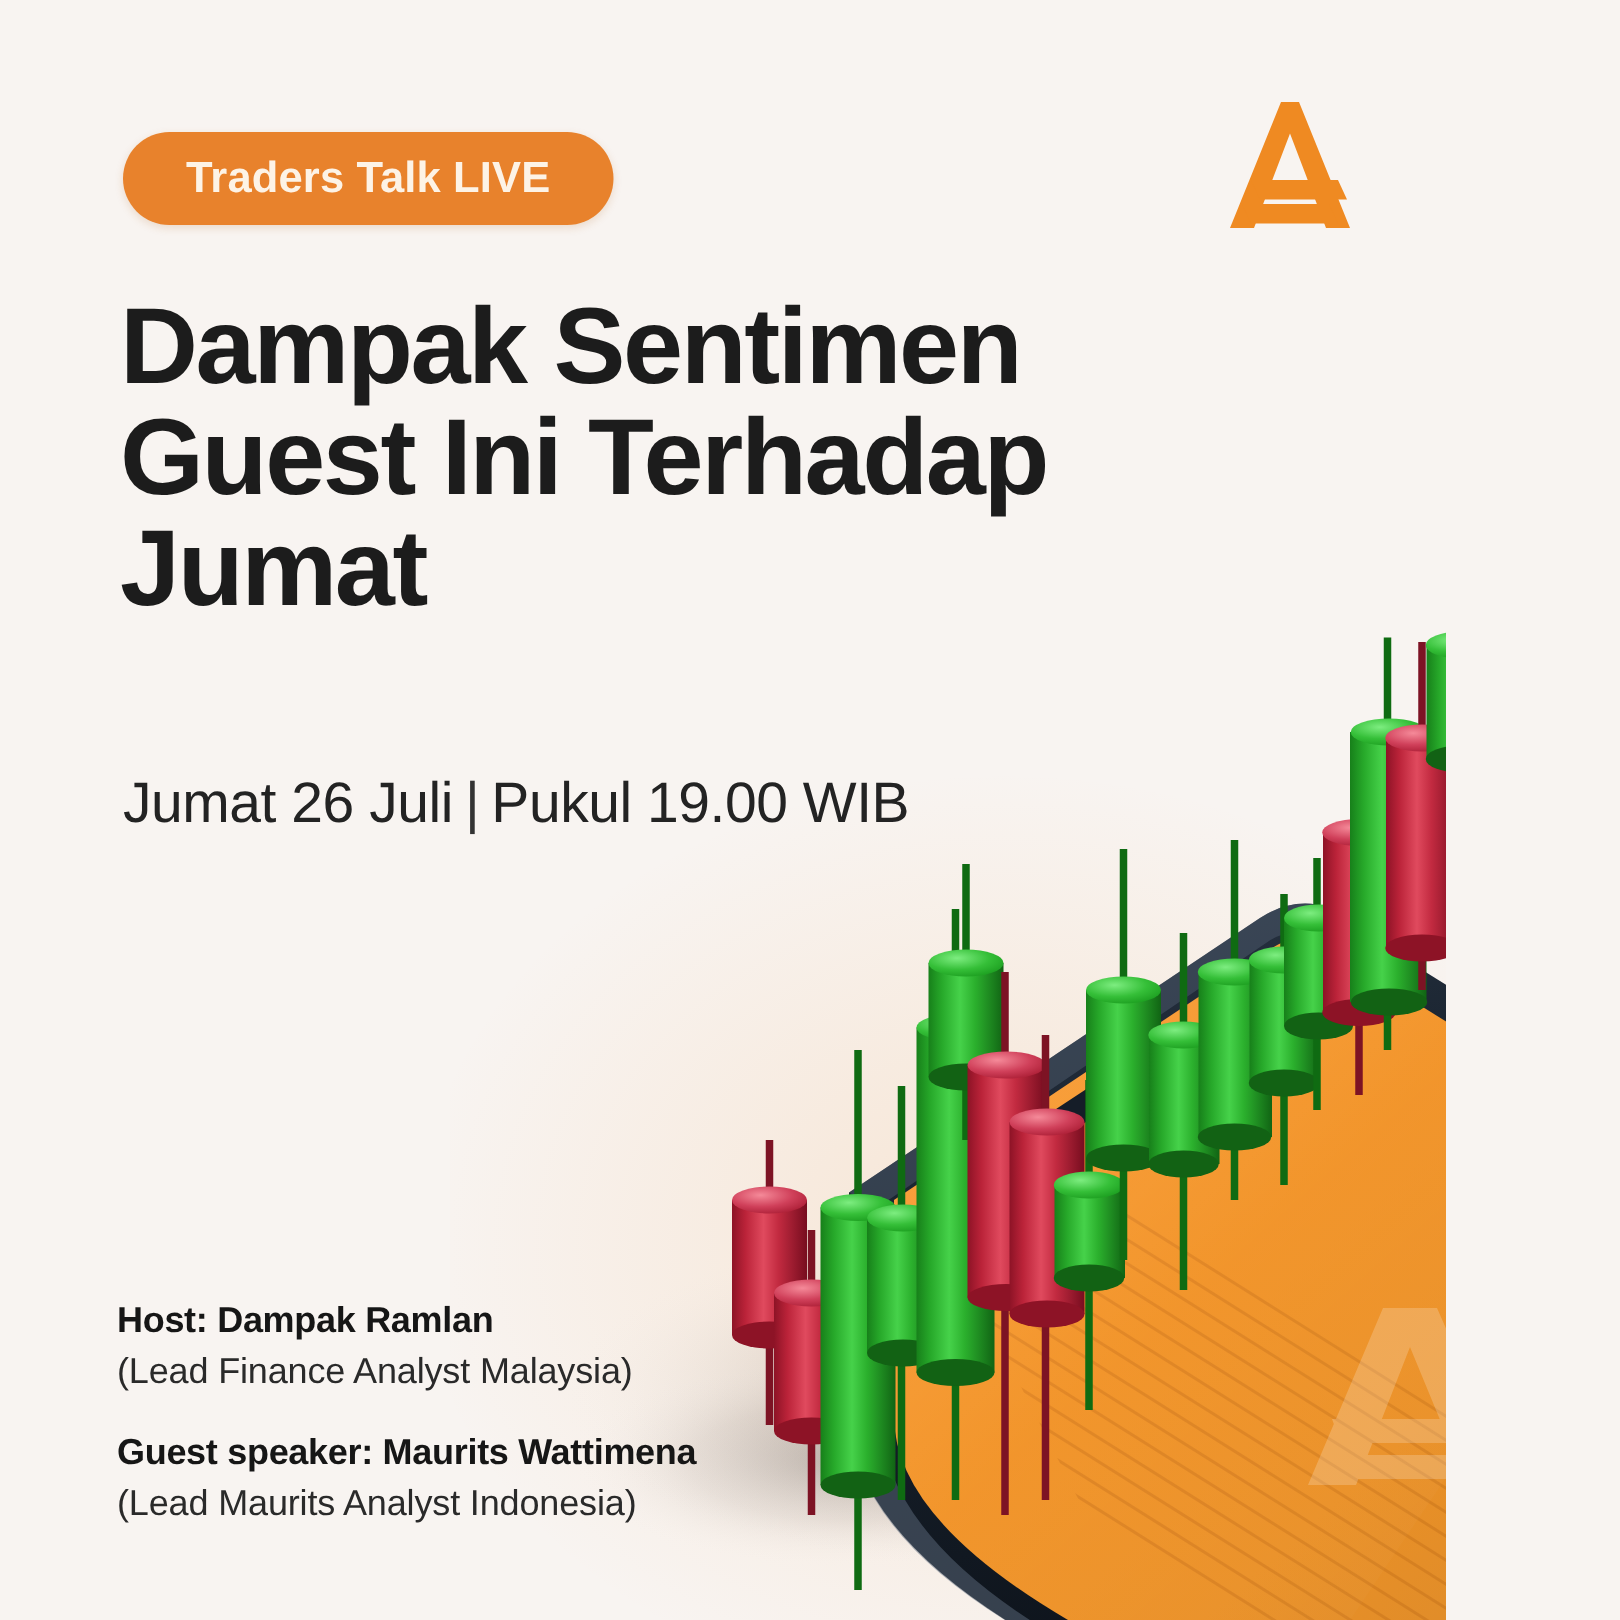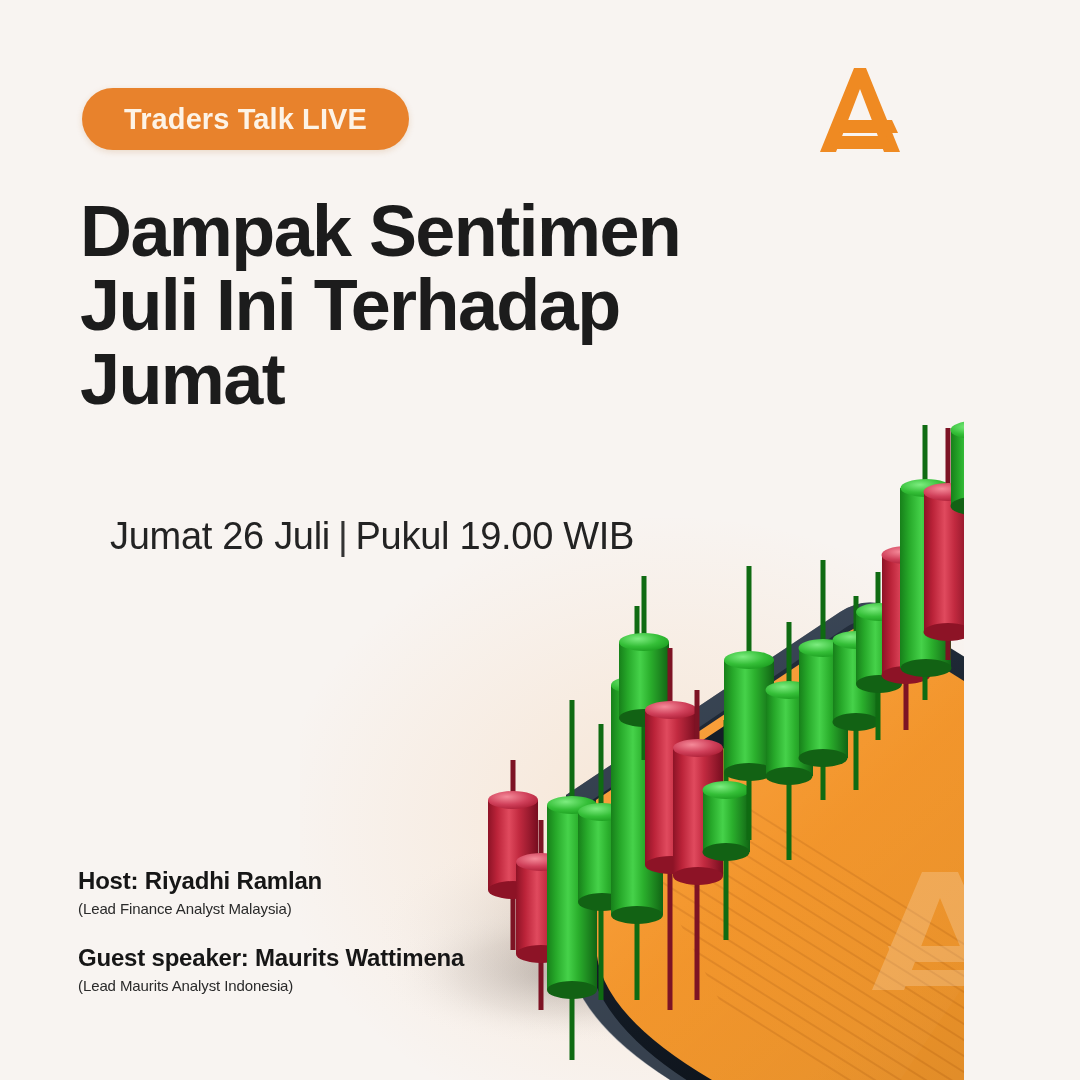--- a/index.html
+++ b/index.html
@@ -36,30 +36,30 @@
   .headline{
     position:absolute;left:80px;top:194px;width:740px;
     color:#1c1c1c;font-size:72px;line-height:1.03;font-weight:700;
     letter-spacing:-1.6px;
   }
   .headline .ln{display:block;}
 
   
   .dateline{
     position:absolute;left:82px;top:515px;
-    color:#232323;font-size:38px;font-weight:400;letter-spacing:-.3px;white-space:nowrap;margin-left:28px;
+    color:#232323;font-size:38px;font-weight:400;letter-spacing:-.3px;white-space:nowrap;
   }
   .dateline .sep{display:inline-block;padding:0 8px;color:#333;font-weight:300;}
 
   
   .credits{position:absolute;left:78px;top:866px;z-index:40;}
   .cred-block{margin-bottom:24px;}
   .cred-block:last-child{margin-bottom:16px;}
   .cred-name{color:#161616;font-size:24px;font-weight:700;letter-spacing:-.2px;white-space:nowrap;line-height:1.25;}
-  .cred-role{color:#2a2a2a;font-size:15px;font-weight:400;letter-spacing:-.1px;white-space:nowrap;line-height:1.3;margin-top:3px;}
+  .cred-role{color:#2a2a2a;font-size:24px;font-weight:400;letter-spacing:-.1px;white-space:nowrap;line-height:1.3;margin-top:3px;}
 
   
   .art{position:absolute;left:0;top:0;width:1080px;height:1080px;pointer-events:none;}
   .art svg{display:block;width:1080px;height:1080px;}
 </style>
 </head>
 <body>
 
 <div id="poster">
 
@@ -320,29 +320,29 @@
   <div class="logo">
     <svg viewBox="0 0 92 96" xmlns="http://www.w3.org/2000/svg" aria-hidden="true">
       <path d="M40,6 L52,6 L86,90 L70,90 L46,27 L22,90 L6,90 Z" fill="#ef8a22"></path>
       <path d="M20,58 L78,58 L84,71 L26,71 Z" fill="#ef8a22"></path>
       <path d="M14,74 L72,74 L78,87 L20,87 Z" fill="#ef8a22"></path>
     </svg>
   </div>
 
   <div class="headline">
     <span class="ln">Dampak Sentimen</span>
-    <span class="ln">Juli Ini Terhadap</span>
+    <span class="ln">Guest Ini Terhadap</span>
     <span class="ln">Jumat</span>
   </div>
 
   <div class="dateline"><span>Jumat 26 Juli</span><span class="sep">|</span><span>Pukul 19.00 WIB</span></div>
 
   <div class="credits">
     <div class="cred-block">
-      <div class="cred-name">Host: Riyadhi Ramlan</div>
+      <div class="cred-name">Host: Dampak Ramlan</div>
       <div class="cred-role">(Lead Finance Analyst Malaysia)</div>
     </div>
     <div class="cred-block">
       <div class="cred-name">Guest speaker: Maurits Wattimena</div>
       <div class="cred-role">(Lead Maurits Analyst Indonesia)</div>
     </div>
   </div>
 
 </div>
 

